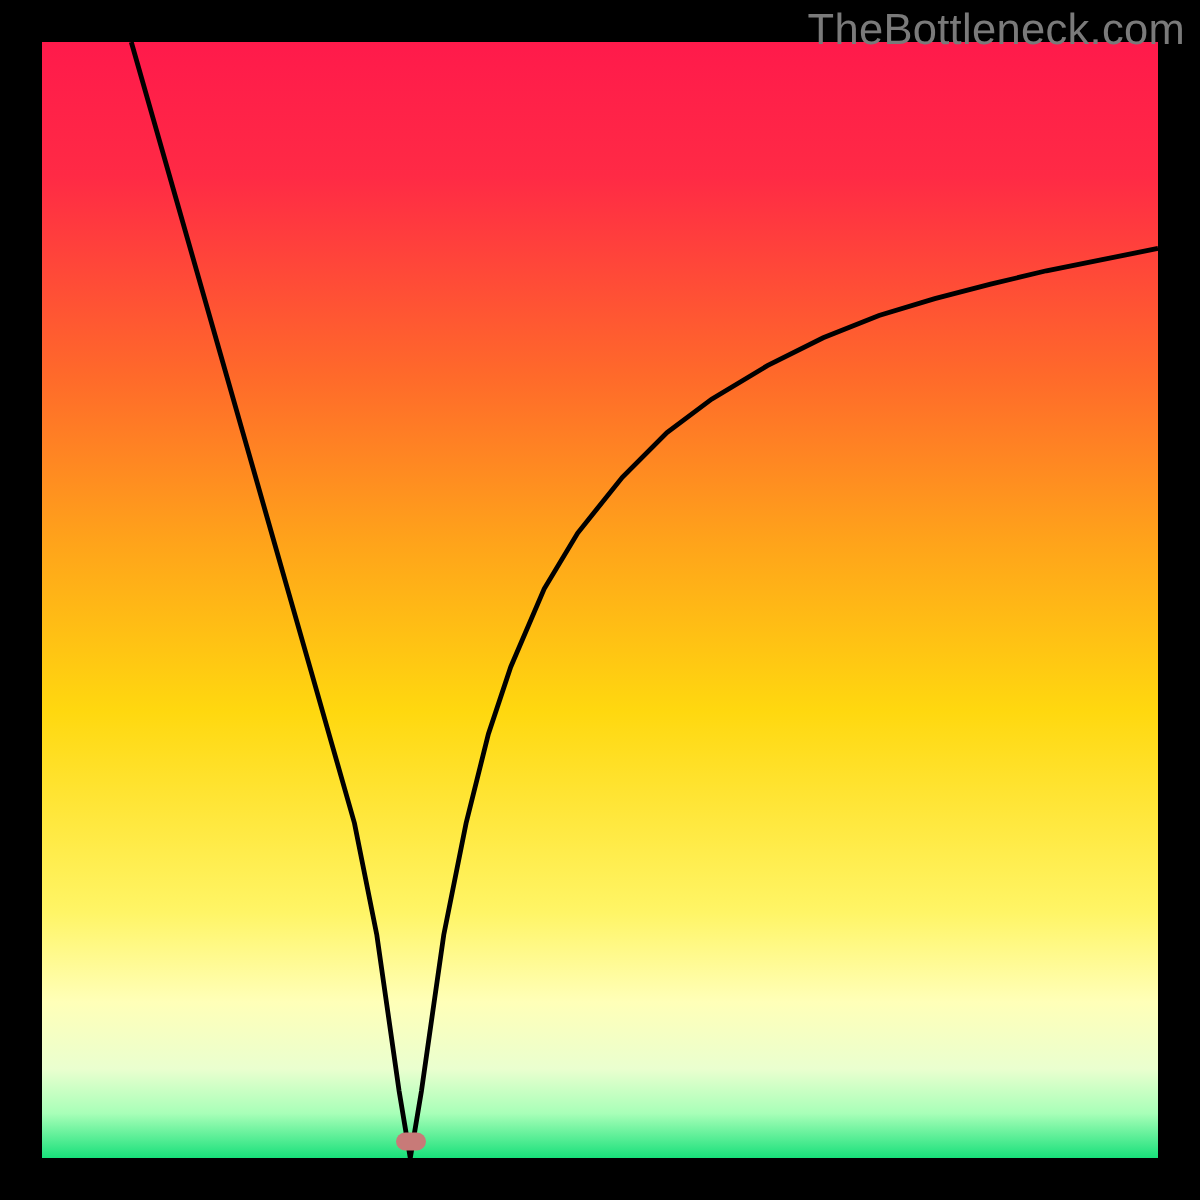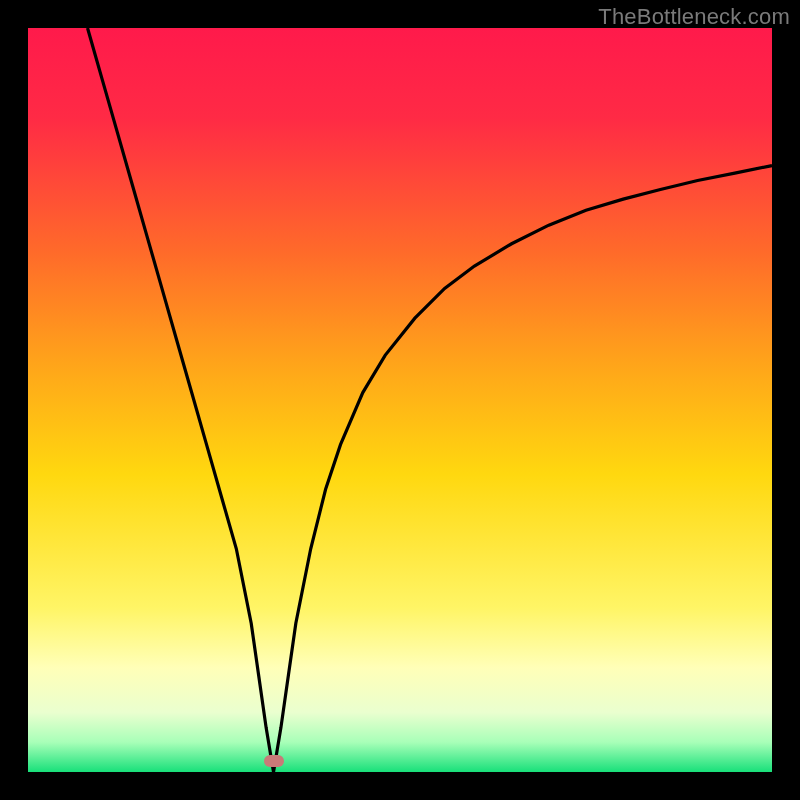--- a/index.html
+++ b/index.html
@@ -24,21 +24,21 @@
     top: 28px;
     width: 744px;
     height: 744px;
     
   }
   .watermark {
     position: absolute;
     top: 4px;
     right: 10px;
     font-family: Arial, Helvetica, sans-serif;
-    font-size: 22px;
+    font-size: 29px;
     color: #7a7a7a;
     letter-spacing: 0.2px;
     user-select: none;
   }
   svg.curve {
     position: absolute;
     left: 0;
     top: 0;
     width: 744px;
     height: 744px;

